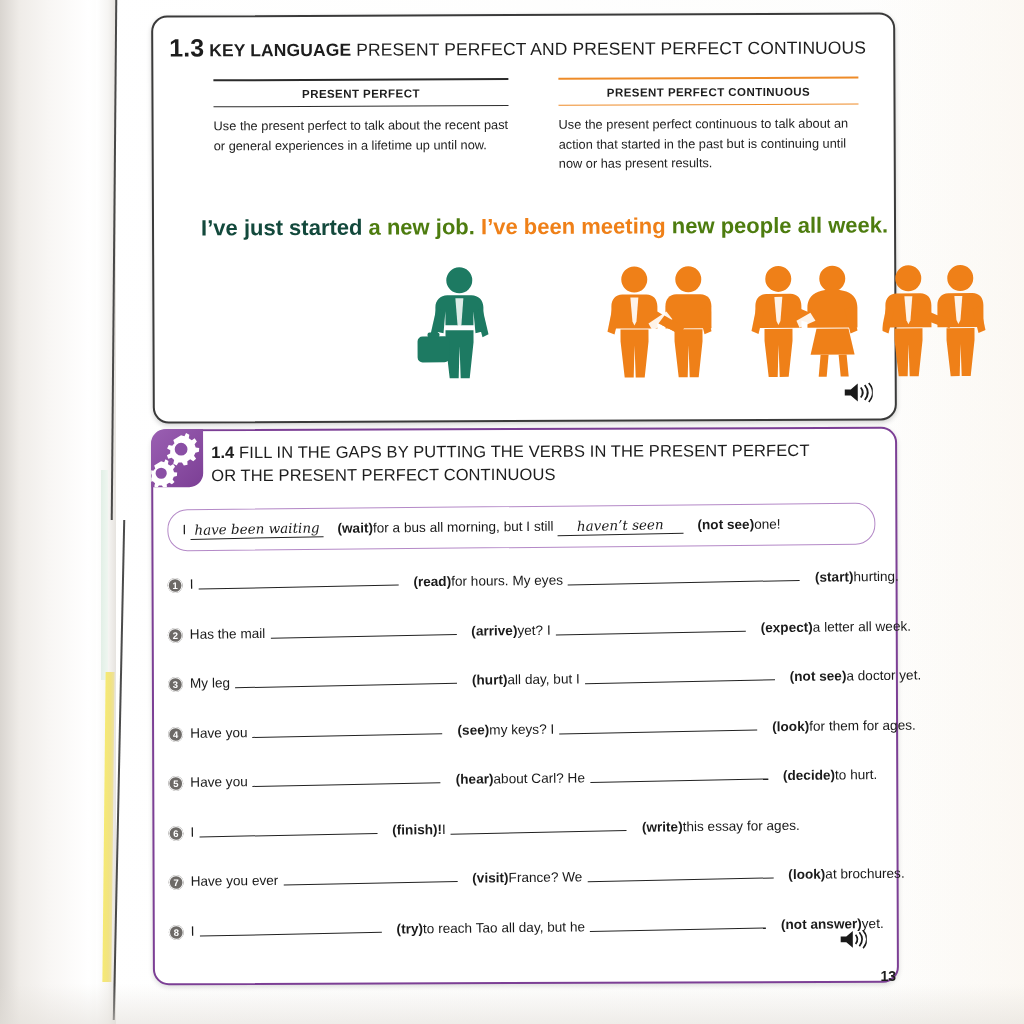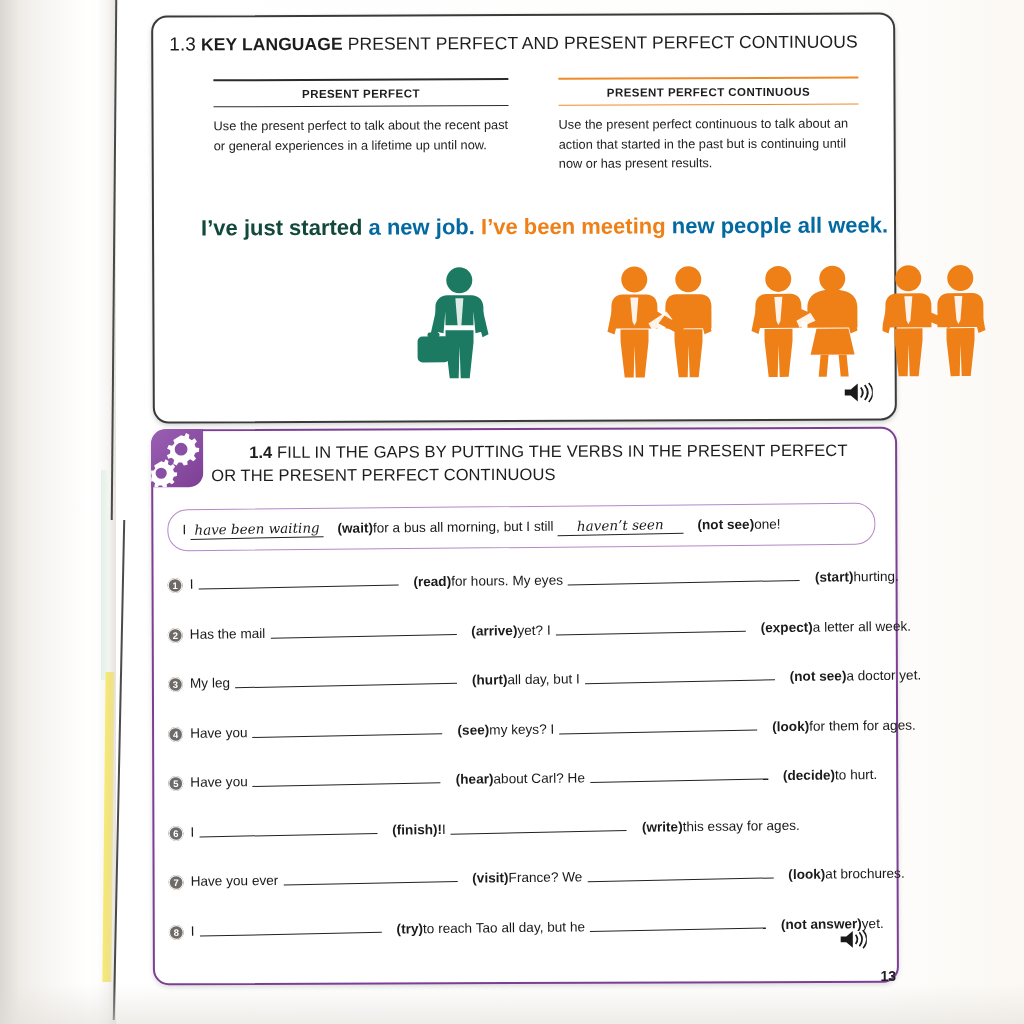--- a/index.html
+++ b/index.html
@@ -55,21 +55,21 @@
   #panel-key-language{
     position:absolute;left:152px;top:14px;width:740px;height:404px;
     border:2px solid #3a3a3a;border-radius:16px;background:#ffffff;
     transform:rotate(-0.25deg);
     box-shadow:0 2px 5px rgba(0,0,0,.18);
   }
   .kl-head{
     position:absolute;left:16px;top:16px;right:12px;
     font-size:17.5px;letter-spacing:.1px;color:#1d1d1d;white-space:nowrap;
   }
-  .kl-head .num{font-weight:normal;font-size:19px;}
+  .kl-head .num{font-weight:bold;font-size:25px;}
   .kl-head .kl{font-weight:bold;margin-top:40px;}
   .kl-head .rest{font-weight:normal;}
 
   .def-col{position:absolute;top:62px;}
   .def-col.left{left:60px;width:295px;}
   .def-col.right{left:405px;width:300px;}
   .def-rule{height:1.6px;width:100%;}
   .def-rule.dark{background:#2b2b2b;}
   .def-rule.orange{background:#ee8b28;}
   .def-title{
@@ -80,21 +80,21 @@
     font-size:12.8px;line-height:1.52;color:#222;padding-top:9px;
   }
 
   
   #example-sentence{
     position:absolute;left:20px;top:198px;width:700px;
     font-size:22px;font-weight:bold;white-space:nowrap;
   }
   #example-sentence .pp{color:#13493c;margin-left:27px;}
   #example-sentence .ppc{color:#ef8018;}
-  #example-sentence .plain{color:#0369a1;}
+  #example-sentence .plain{color:#4d7c0f;}
 
   
   #pictogram-strip{
     position:absolute;left:0;top:248px;width:740px;height:120px;
   }
   .pict{position:absolute;top:0;}
 
   #audio-icon-1{position:absolute;right:22px;bottom:14px;}
   #audio-icon-2{position:absolute;right:30px;bottom:30px;}
 
@@ -108,21 +108,21 @@
   #gear-tab{
     position:absolute;left:-2px;top:-2px;width:52px;height:58px;
     background:linear-gradient(135deg,#9a5fb2,#7c3f95);
     border-radius:14px 0 14px 0;
     overflow:hidden;
   }
   .ex-head{
     position:absolute;left:58px;top:10px;right:16px;
     font-size:16.5px;line-height:1.38;color:#1d1d1d;letter-spacing:.1px;
   }
-  .ex-head .num{font-weight:bold;margin-left:38px;}
+  .ex-head .num{font-weight:bold;}
 
   #example-bubble{
     position:absolute;left:14px;top:76px;width:706px;height:40px;
     border:1.5px solid #b489c7;border-radius:20px;background:#fff;
     transform:rotate(-0.35deg);
   }
   .ex-line{
     position:absolute;left:14px;right:8px;
     font-size:13.6px;color:#1a1a1a;white-space:nowrap;
     display:flex;align-items:baseline;

